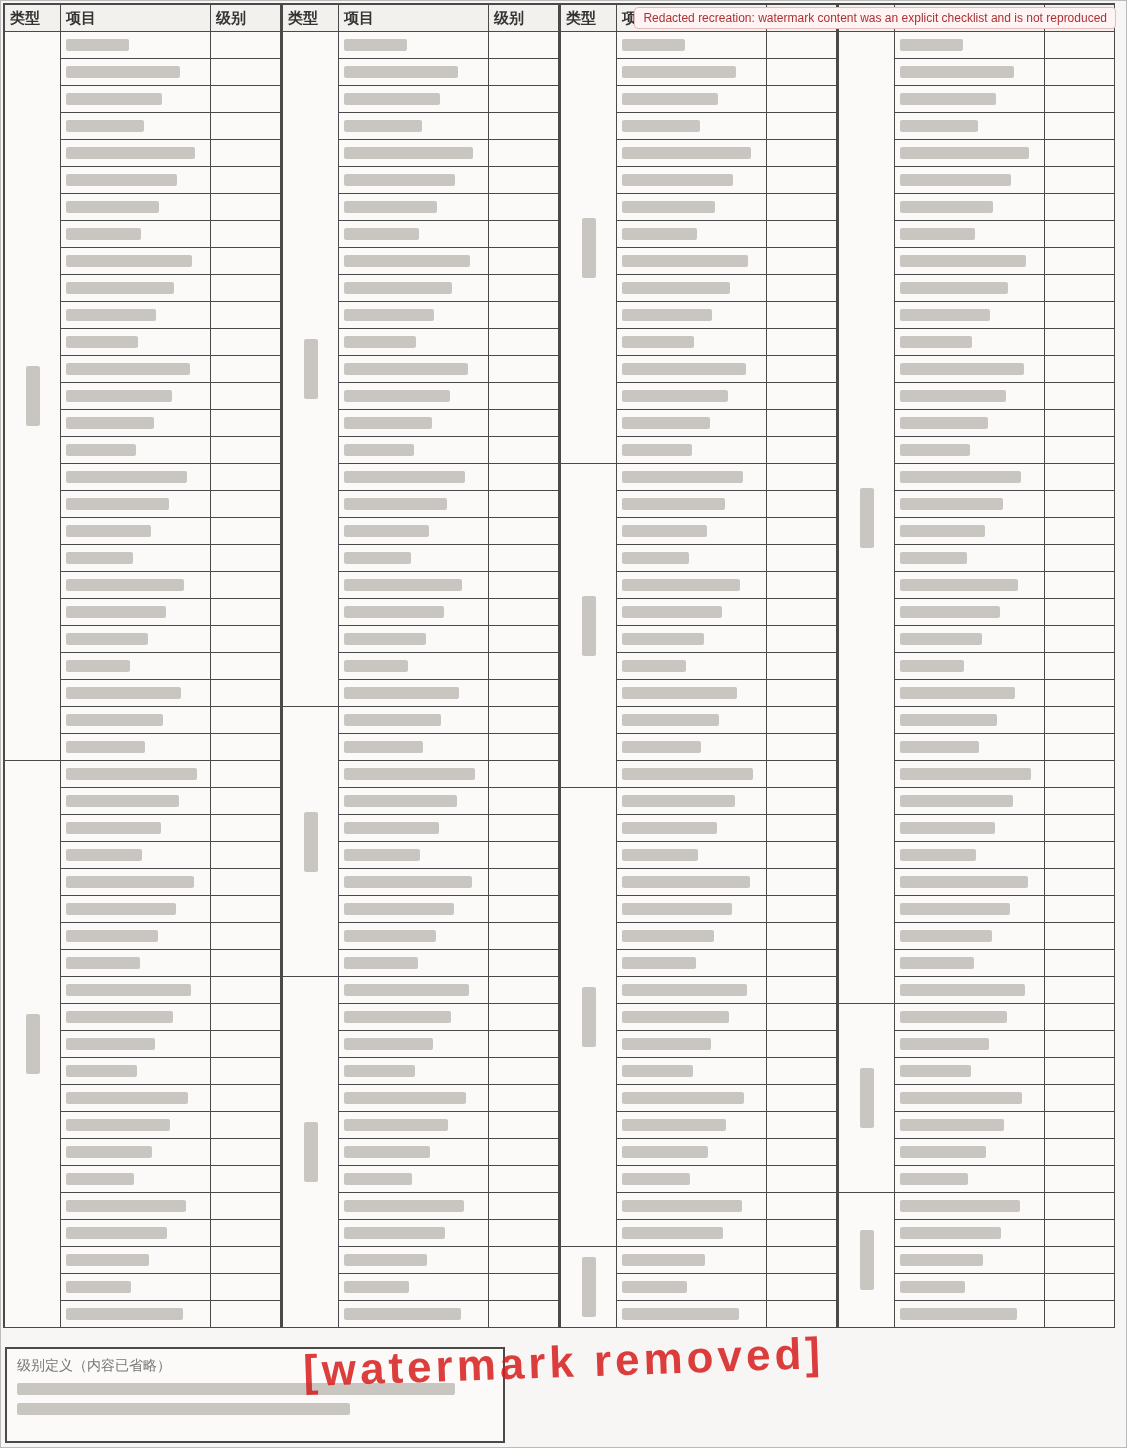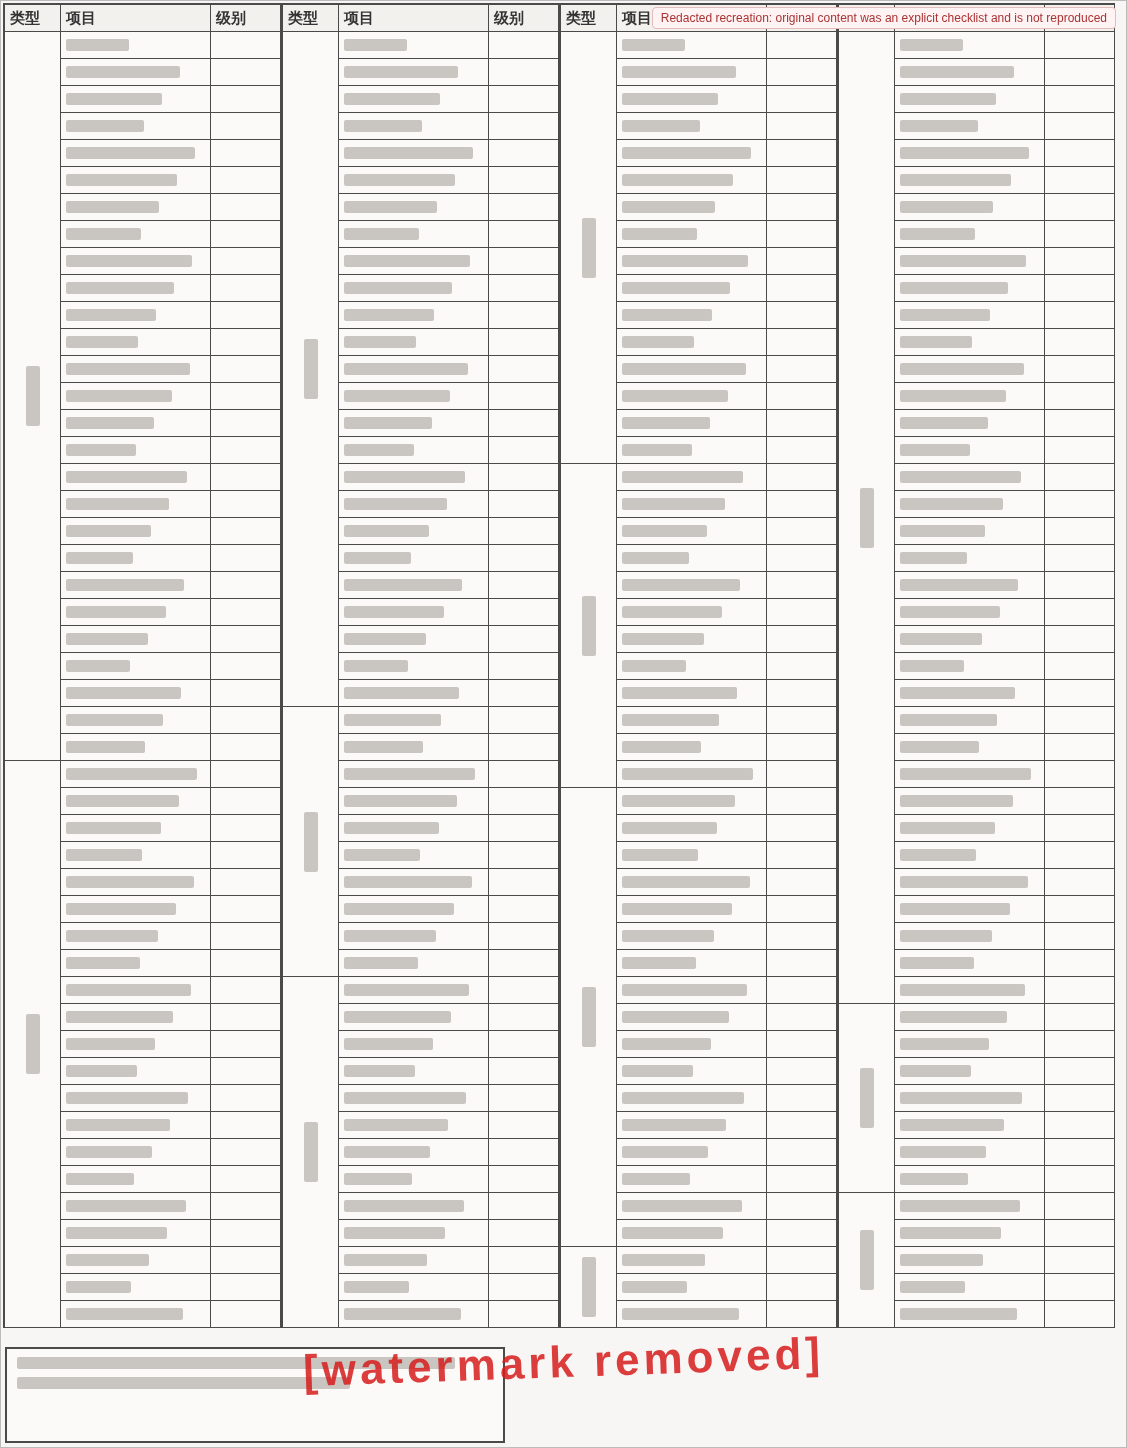--- a/index.html
+++ b/index.html
@@ -15,21 +15,21 @@
   .legend{position:absolute;left:4px;bottom:4px;width:500px;height:96px;border:2px solid #4a4a4a;background:#fbfaf8;padding:8px 10px;box-sizing:border-box;font-size:14px;color:#777;display:flex;flex-direction:column;gap:8px;}
   .legend .redact{width:92%;}
   .watermark{position:absolute;left:0;right:0;bottom:30px;height:110px;display:flex;align-items:center;justify-content:center;transform:rotate(-2deg);pointer-events:none;}
   .watermark span{color:rgba(214,28,28,.85);font-size:44px;font-weight:bold;letter-spacing:4px;}
   .note{position:absolute;top:6px;right:10px;font-size:12px;color:#a33;background:#fff3f3;border:1px solid #e5bcbc;padding:3px 8px;border-radius:4px;}
 </style>
 </head>
 <body>
 
 <div class="page">
-  <div class="note">Redacted recreation: original content was an explicit checklist and is not reproduced</div>
+  <div class="note">Redacted recreation: watermark content was an explicit checklist and is not reproduced</div>
   <div class="sheet" id="sheet">
       <div class="group">
         <div class="cell hdr">类型</div>
         <div class="cell hdr">项目</div>
         <div class="cell hdr">级别</div>
         <div class="cell cat" style="grid-area: 2 / 1 / span 27;">
           <div class="redact v"></div>
         </div>
         <div class="cell cat" style="grid-area: 29 / 1 / span 21;">
           <div class="redact v"></div>
@@ -843,19 +843,20 @@
           <div class="redact" style="width: 47%;"></div>
         </div>
         <div class="cell lvl" style="grid-column: 3;"></div>
         <div class="cell " style="grid-column: 2;">
           <div class="redact" style="width: 84%;"></div>
         </div>
         <div class="cell lvl" style="grid-column: 3;"></div>
       </div>
     </div>
   <div class="legend">
+    <div>级别定义（内容已省略）</div>
     <div class="redact"></div>
     <div class="redact" style="width:70%"></div>
   </div>
   <div class="watermark">
     <span>[watermark removed]</span>
   </div>
 </div>
 
 </body></html>

